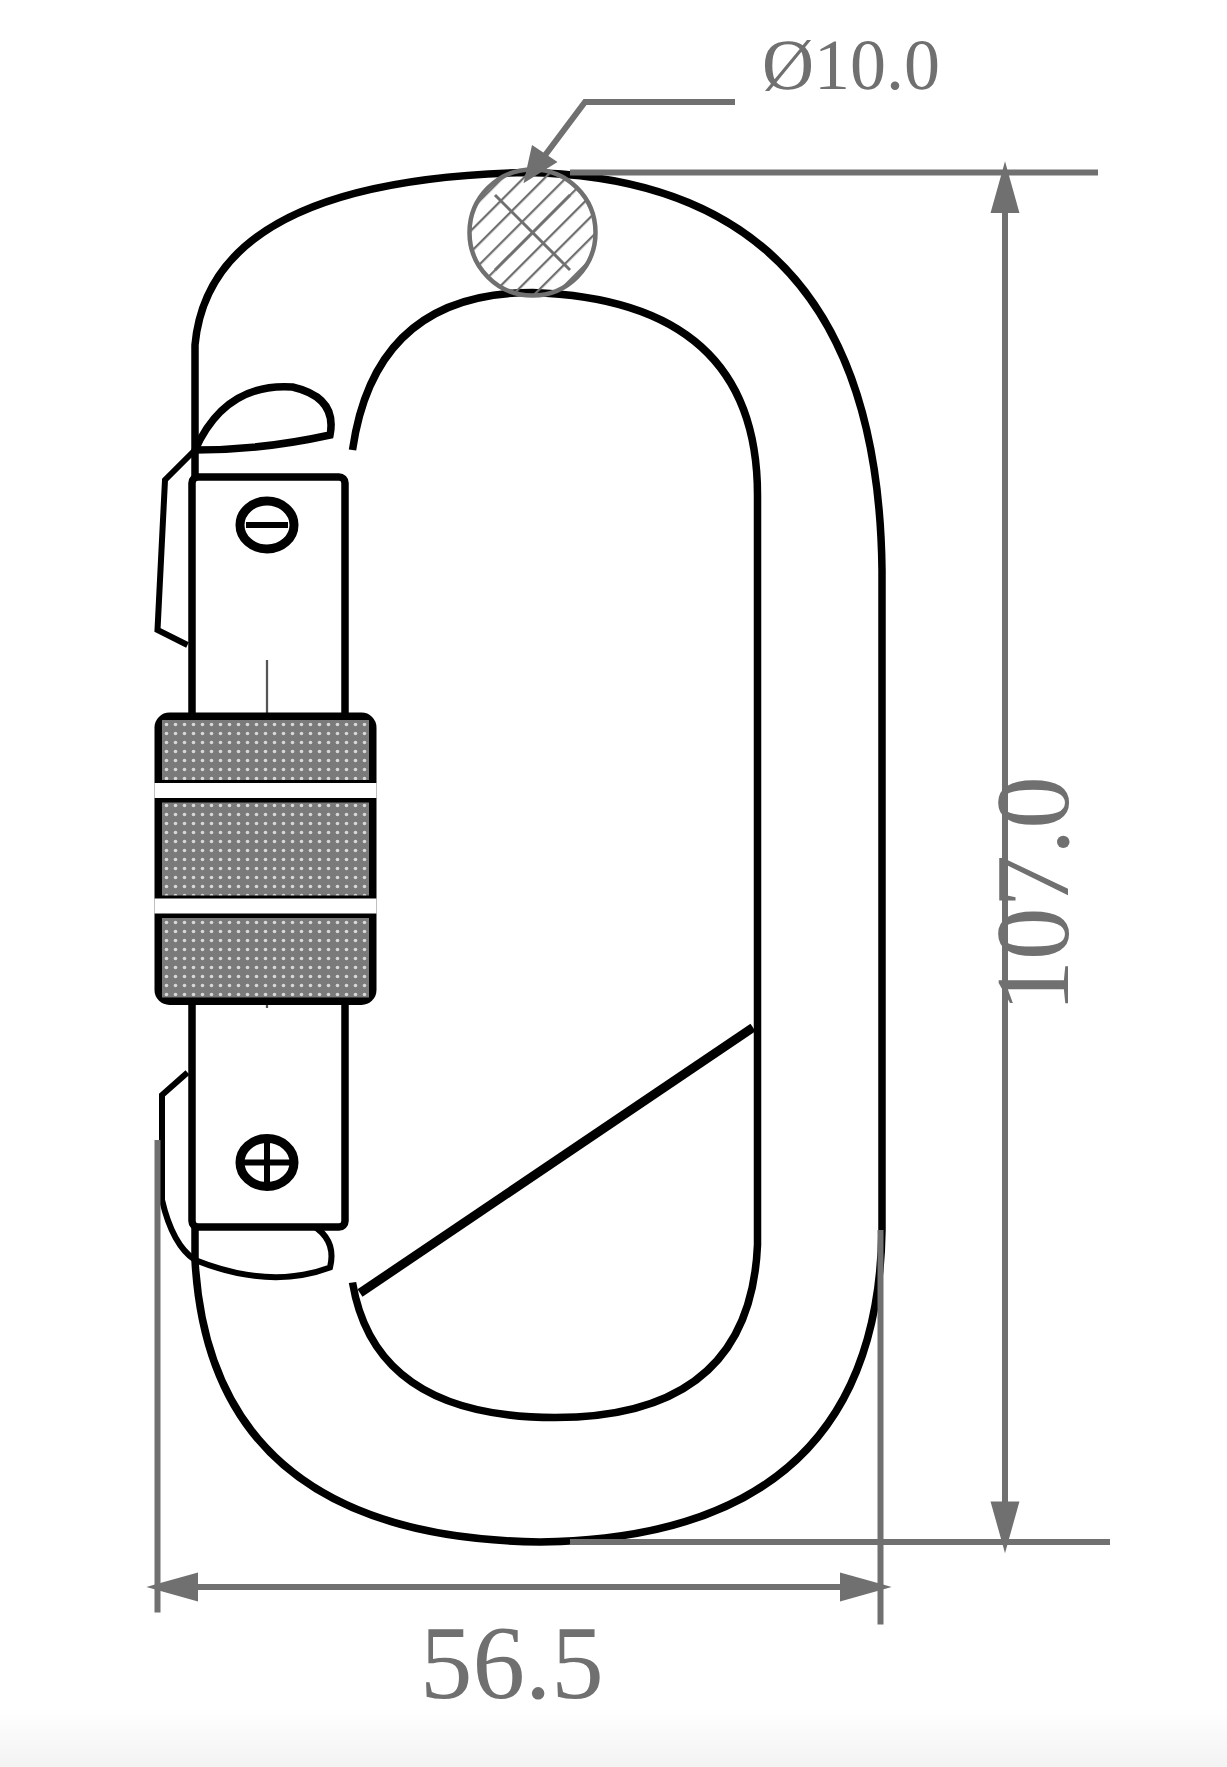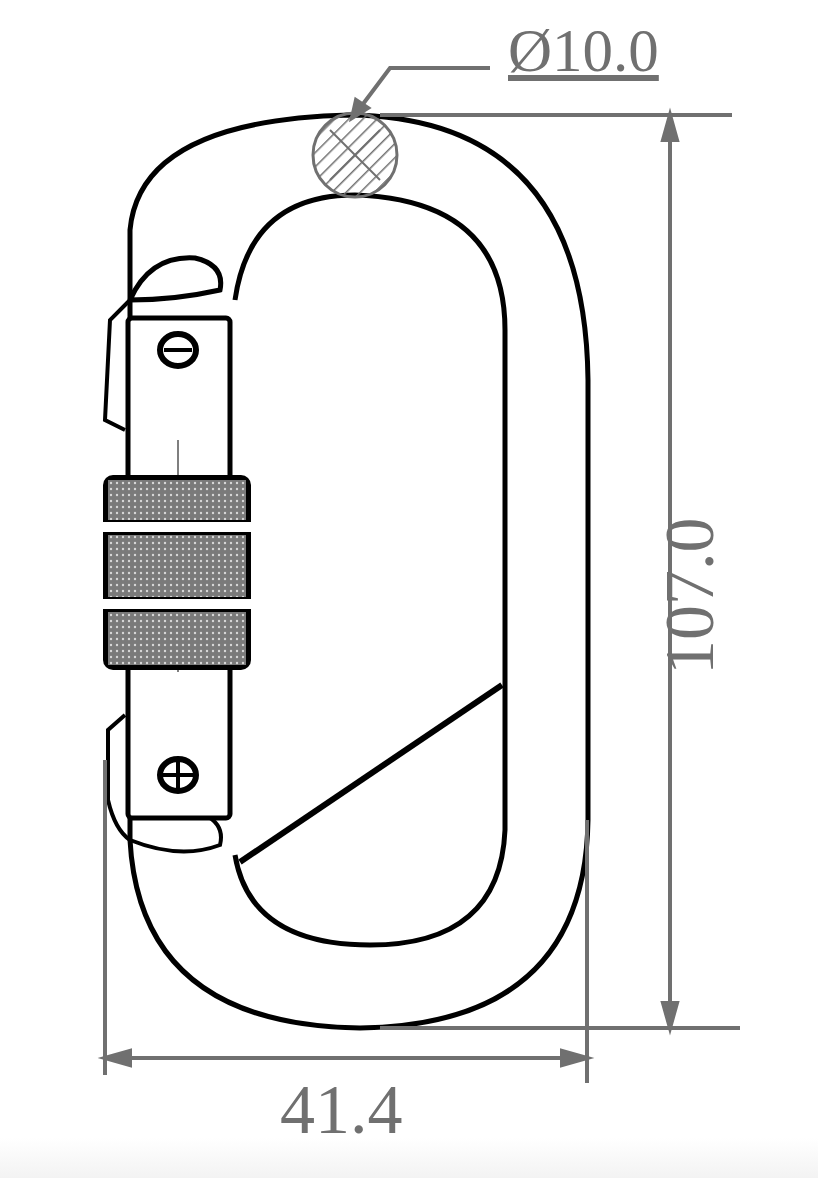--- a/index.html
+++ b/index.html
@@ -1,20 +1,20 @@
 <!DOCTYPE html>
 <html><head>
   <meta charset="utf-8">
   <style>
     html, body { margin: 0; padding: 0; background: #ffffff; }
     body { width: 818px; height: 1178px; position: relative; overflow: hidden; font-family: "Liberation Serif", serif; }
     .bottom-fade { position: absolute; left: 0; right: 0; bottom: 0; height: 40px; background: linear-gradient(#ffffff, #f3f3f3); }
     svg { position: absolute; left: 0; top: 0; }
     .dim-text { position: absolute; color: #707070; font-family: "Liberation Serif", serif; line-height: 1; }
-    .dim-diameter { left: 508px; top: 20px; font-size: 61px; text-decoration: underline; }
+    .dim-diameter { left: 508px; top: 20px; font-size: 48px; }
     .dim-width { left: 280px; top: 1075px; font-size: 70px; }
     .dim-height { left: 655px; top: 675px; font-size: 70px; transform-origin: 0 0; transform: rotate(-90deg); }
   </style>
 </head>
 <body>
 
 <div class="bottom-fade"></div>
 
 <svg width="818" height="1178" viewBox="0 0 818 1178">
   <defs>
@@ -91,13 +91,13 @@
     <line x1="587" y1="820" x2="587" y2="1083"></line>
 
     <line x1="115" y1="1058" x2="577" y2="1058"></line>
     <polygon points="105,1058 130,1051 130,1065"></polygon>
     <polygon points="587,1058 562,1051 562,1065"></polygon>
   </g>
 </svg>
 
 <div class="dim-text dim-diameter">Ø10.0</div>
 <div class="dim-text dim-height">107.0</div>
-<div class="dim-text dim-width">41.4</div>
+<div class="dim-text dim-width">56.5</div>
 
 </body></html>

